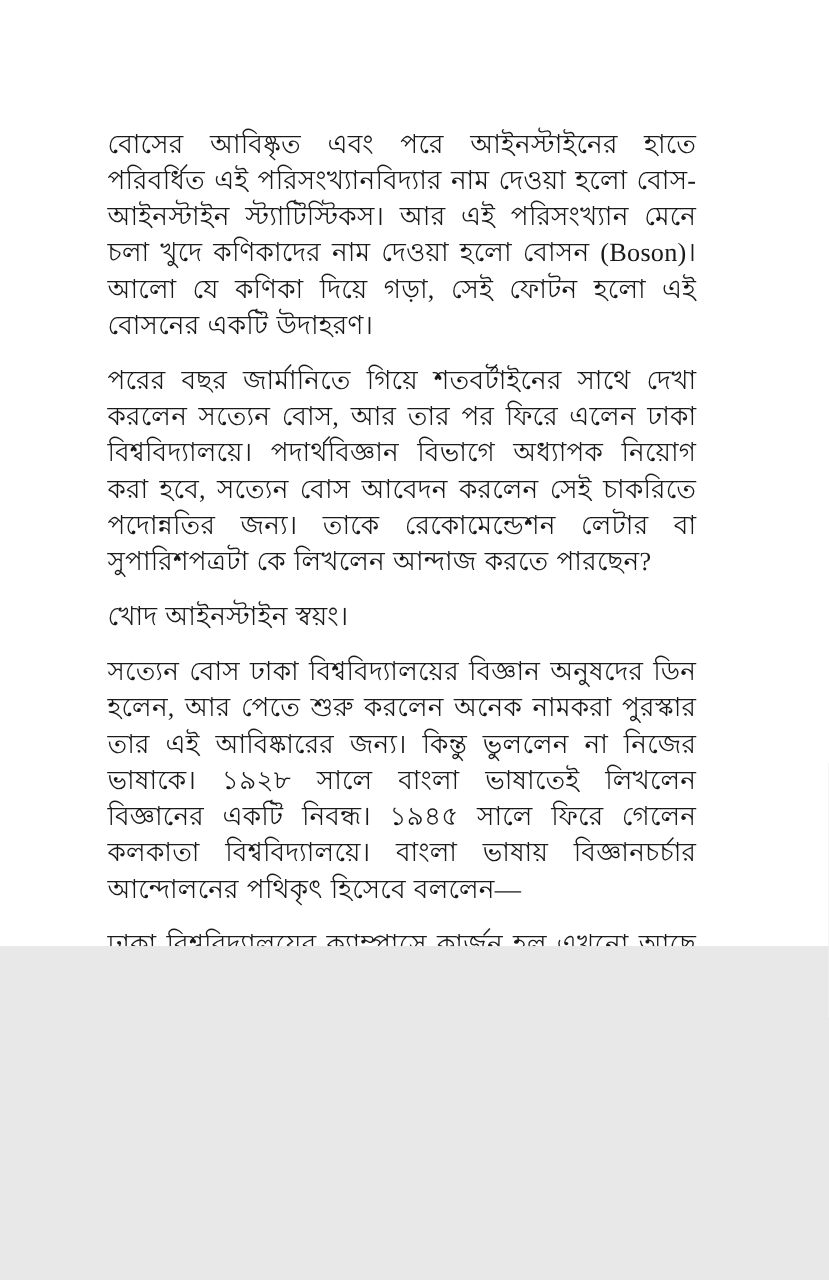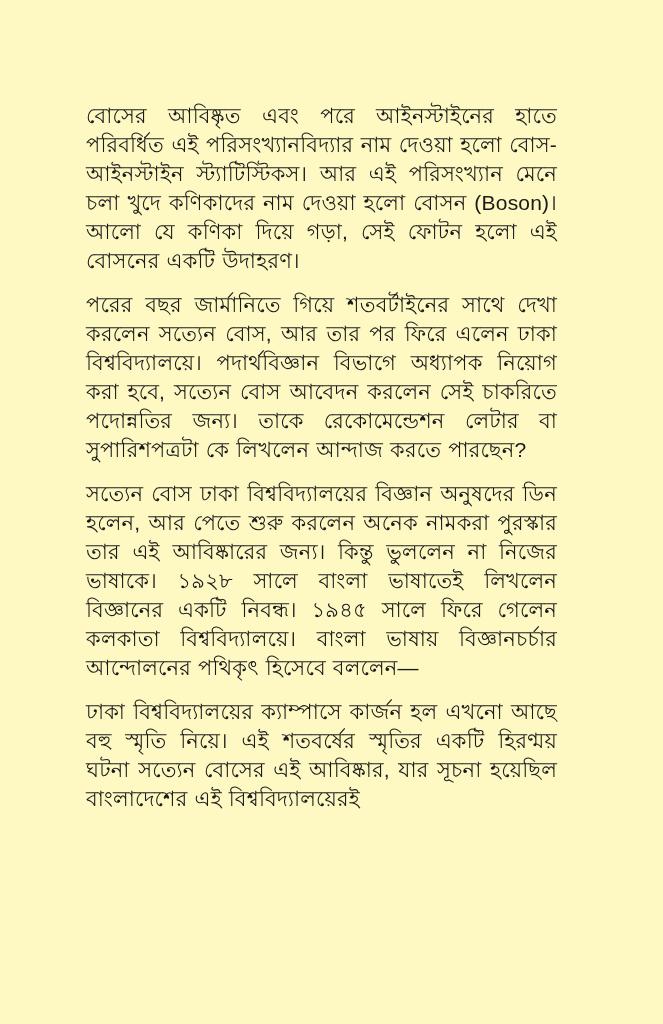--- a/index.html
+++ b/index.html
@@ -3,25 +3,25 @@
 <meta charset="utf-8">
 <style>
   html, body {
     margin: 0;
     padding: 0;
     background: #e8e8e8;
   }
   .page {
     position: relative;
     width: 663px;
-    height: 1024px;
+    height: 757px;
     margin: 0 auto;
-    background: #fef9c3;
+    background: #ffffff;
     overflow: hidden;
-    font-family: Liberation Sans, sans-serif;
+    font-family: Liberation Serif, serif;
   }
   .content {
     position: absolute;
     left: 86px;
     top: 101px;
     width: 471px;
     color: #1a1a1a;
   }
   .para {
     margin: 0 0 15px 0;
@@ -46,16 +46,17 @@
     color: #8a8a8a;
   }
 </style>
 </head>
 <body>
 
 <div class="page">
   <div class="content">
     <p class="para">বোসের আবিষ্কৃত এবং পরে আইনস্টাইনের হাতে পরিবর্ধিত এই পরিসংখ্যানবিদ্যার নাম দেওয়া হলো বোস-আইনস্টাইন স্ট্যাটিস্টিকস। আর এই পরিসংখ্যান মেনে চলা খুদে কণিকাদের নাম দেওয়া হলো বোসন (Boson)। আলো যে কণিকা দিয়ে গড়া, সেই ফোটন হলো এই বোসনের একটি উদাহরণ।</p>
     <p class="para">পরের বছর জার্মানিতে গিয়ে শতবর্টাইনের সাথে দেখা করলেন সত্যেন বোস, আর তার পর ফিরে এলেন ঢাকা বিশ্ববিদ্যালয়ে। পদার্থবিজ্ঞান বিভাগে অধ্যাপক নিয়োগ করা হবে, সত্যেন বোস আবেদন করলেন সেই চাকরিতে পদোন্নতির জন্য। তাকে রেকোমেন্ডেশন লেটার বা সুপারিশপত্রটা কে লিখলেন আন্দাজ করতে পারছেন?</p>
+    <p class="para">খোদ আইনস্টাইন স্বয়ং।</p>
     <p class="para">সত্যেন বোস ঢাকা বিশ্ববিদ্যালয়ের বিজ্ঞান অনুষদের ডিন হলেন, আর পেতে শুরু করলেন অনেক নামকরা পুরস্কার তার এই আবিষ্কারের জন্য। কিন্তু ভুললেন না নিজের ভাষাকে। ১৯২৮ সালে বাংলা ভাষাতেই লিখলেন বিজ্ঞানের একটি নিবন্ধ। ১৯৪৫ সালে ফিরে গেলেন কলকাতা বিশ্ববিদ্যালয়ে। বাংলা ভাষায় বিজ্ঞানচর্চার আন্দোলনের পথিকৃৎ হিসেবে বললেন—</p>
     <p class="para">ঢাকা বিশ্ববিদ্যালয়ের ক্যাম্পাসে কার্জন হল এখনো আছে বহু স্মৃতি নিয়ে। এই শতবর্ষের স্মৃতির একটি হিরণ্ময় ঘটনা সত্যেন বোসের এই আবিষ্কার, যার সূচনা হয়েছিল বাংলাদেশের এই বিশ্ববিদ্যালয়েরই</p>
   </div>
 </div>
 
 </body></html>

